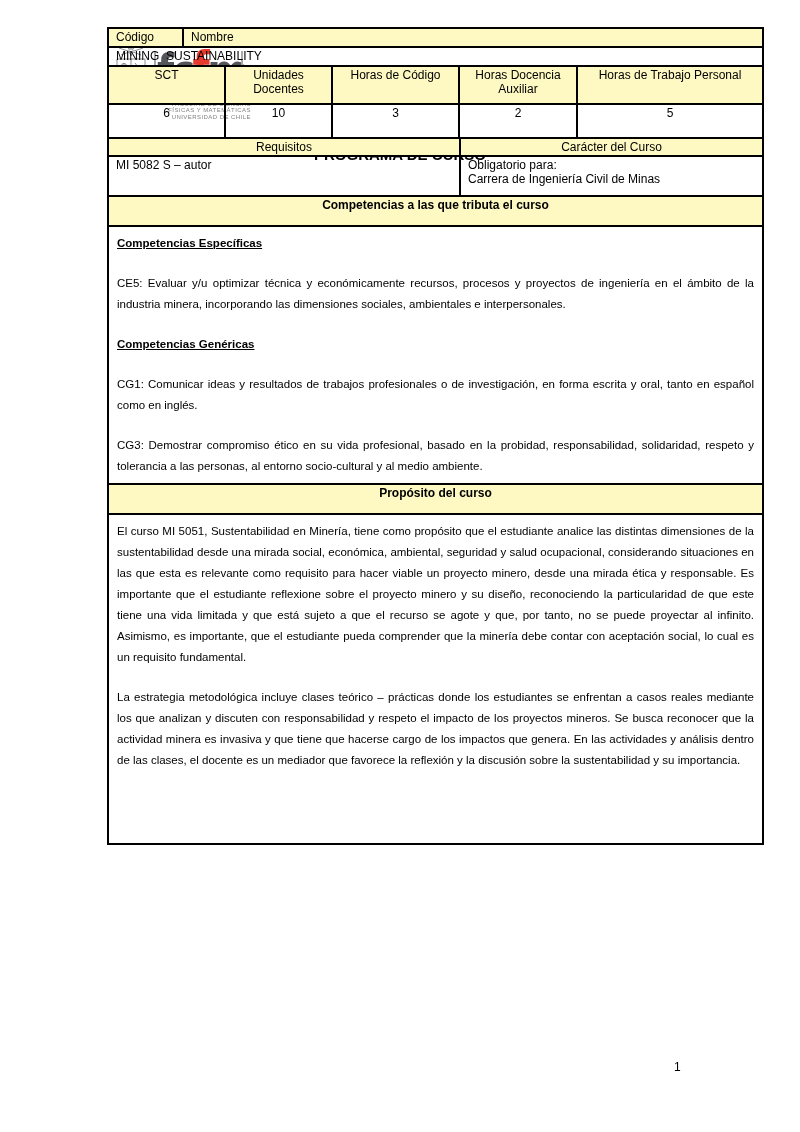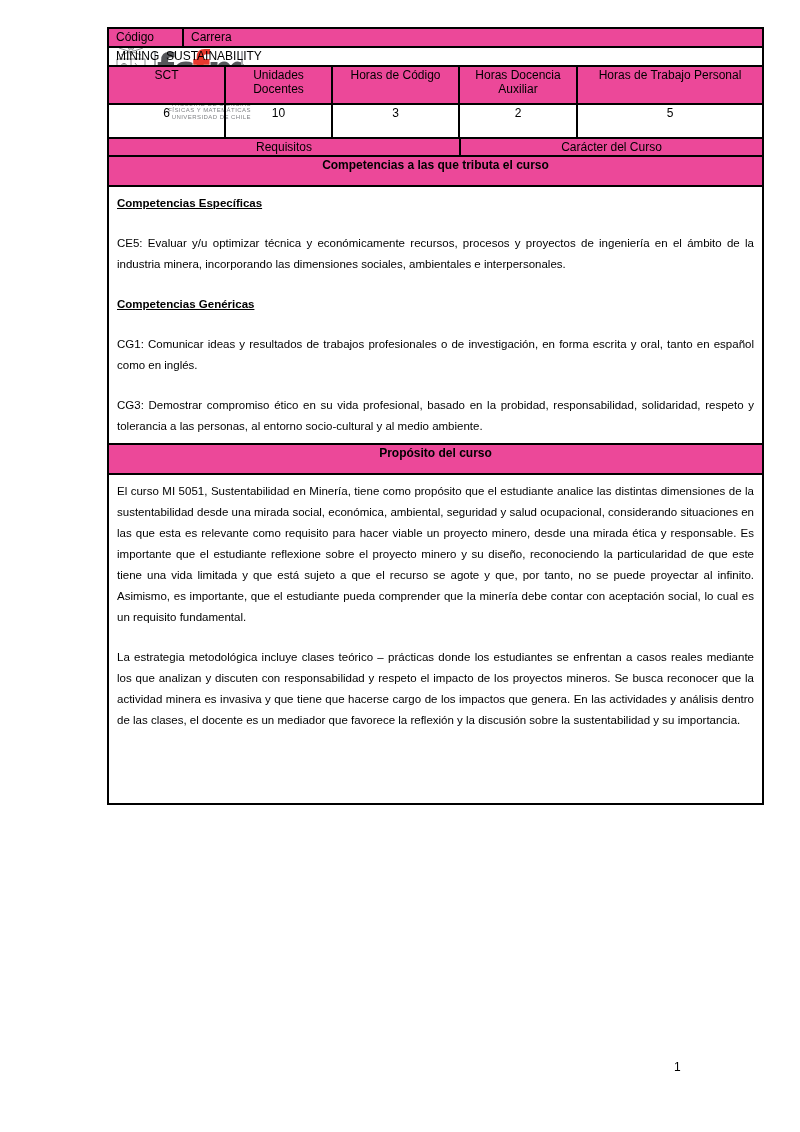--- a/index.html
+++ b/index.html
@@ -37,21 +37,21 @@
   }
 
   
   .tbl {
     position:relative; border-collapse:collapse; table-layout:fixed;
     width:655px; margin-left:107px; font-size:12px;
   }
   .tbl td { border:2px solid #000; vertical-align:top; padding:1px 7px; }
   .tbl + .tbl { margin-top:-2px; }
   .t1 { margin-top:27px; }
-  .gray { background:#ec4899; }
+  .gray { background:#fef9c3; }
   .c { text-align:center; }
   .pre { white-space:pre-wrap; }
   .vmid { vertical-align:middle; }
 
   .para { font-size:11.5px; line-height:21px; text-align:justify; margin:0 0 19px 0; }
   .para-title { font-weight:bold; text-align:left;text-decoration:underline; }
   .cell-pad { padding:6px 8px 2px 8px !important; }
 
   .page-number { position:absolute; left:674px; top:1060px; font-size:12px; }
 </style>
@@ -102,21 +102,21 @@
   <div class="doc-title">PROGRAMA DE CURSO</div>
 
   <table class="tbl t1">
     <colgroup>
         <col style="width:75px">
         <col style="width:580px">
       </colgroup>
     <tbody>
         <tr>
       <td class="gray" style="height:19px">Código</td>
-      <td class="gray">Carrera</td>
+      <td class="gray">Nombre</td>
     </tr>
     <tr>
       <td class="pre" colspan="2" style="height:19px">MINING  SUSTAINABILITY</td>
     </tr>
   </tbody>
     </table>
 
   <table class="tbl">
     <colgroup>
       <col style="width:117px">
@@ -146,20 +146,27 @@
   <table class="tbl">
     <colgroup>
         <col style="width:352px">
         <col style="width:303px">
       </colgroup>
     <tbody>
         <tr>
       <td class="gray c" style="height:18px">Requisitos</td>
       <td class="gray c">Carácter del Curso</td>
     </tr>
+    <tr>
+      <td style="height:40px">MI 5082 S – autor</td>
+      <td>
+        <div>Obligatorio para:</div>
+        <div>Carrera de Ingeniería Civil de Minas</div>
+      </td>
+    </tr>
   </tbody>
     </table>
 
   <table class="tbl">
     <colgroup>
         <col style="width:655px">
       </colgroup>
     <tbody>
         <tr>
       <td class="gray c" style="height:30px; font-weight:bold">Competencias a las que tributa el curso</td>

